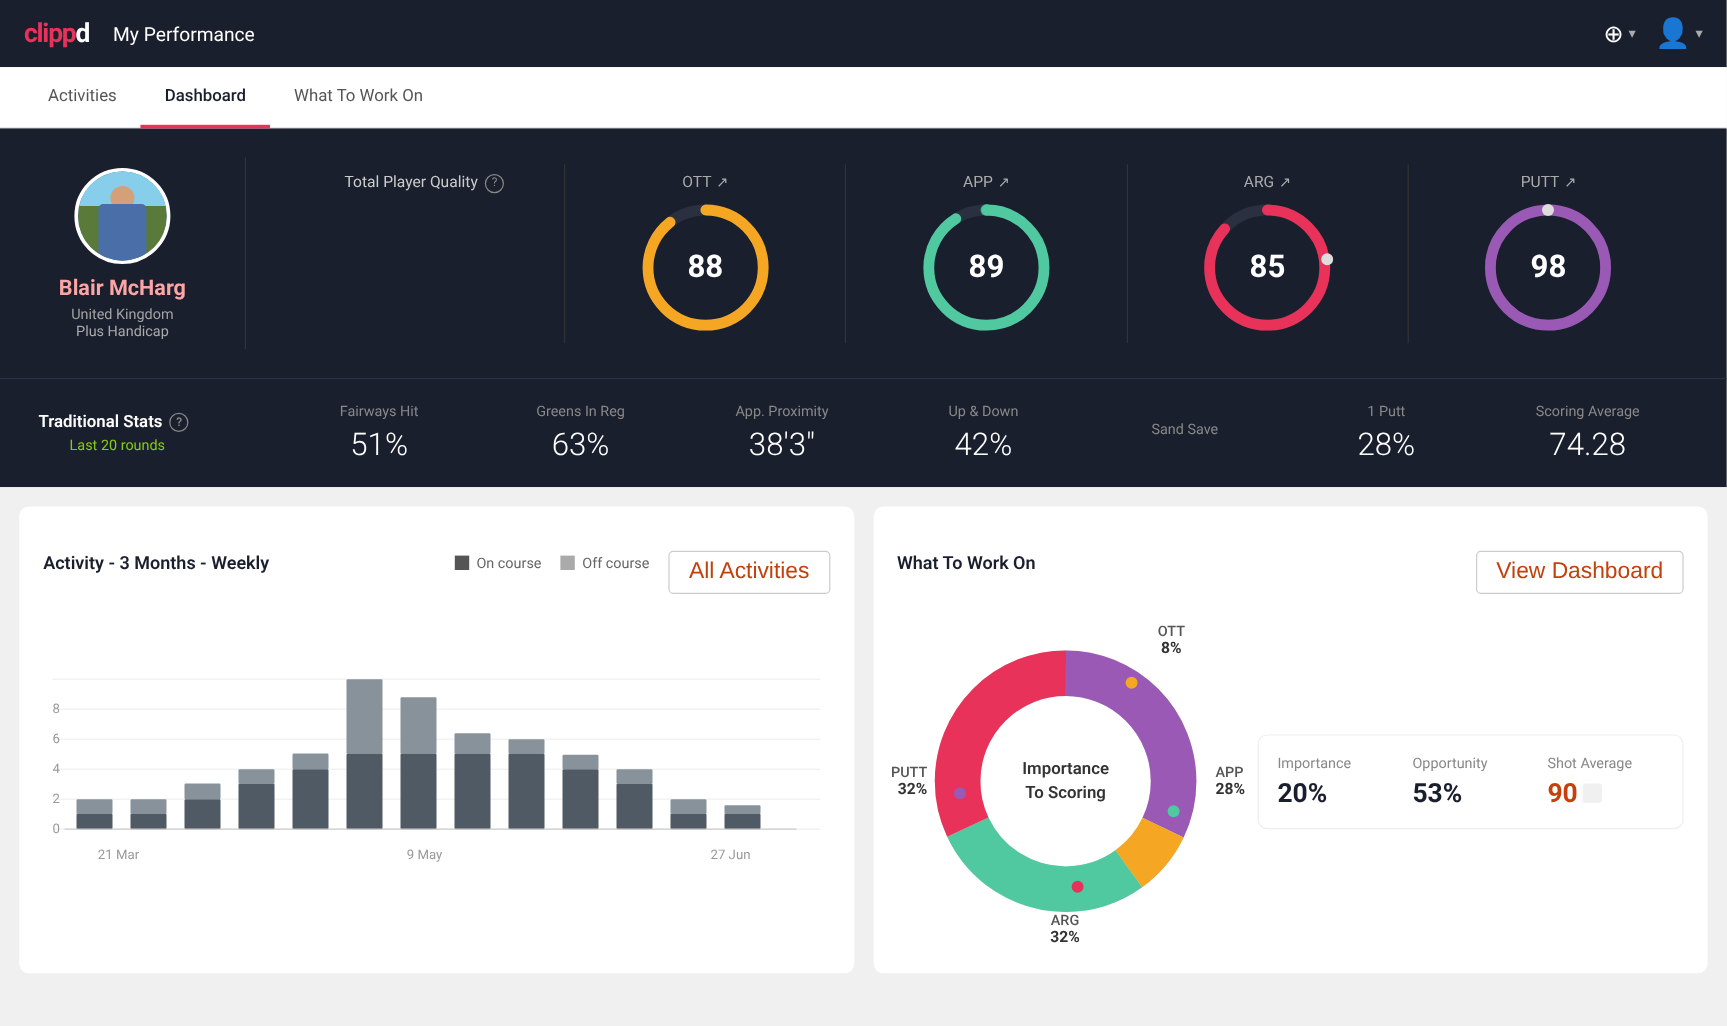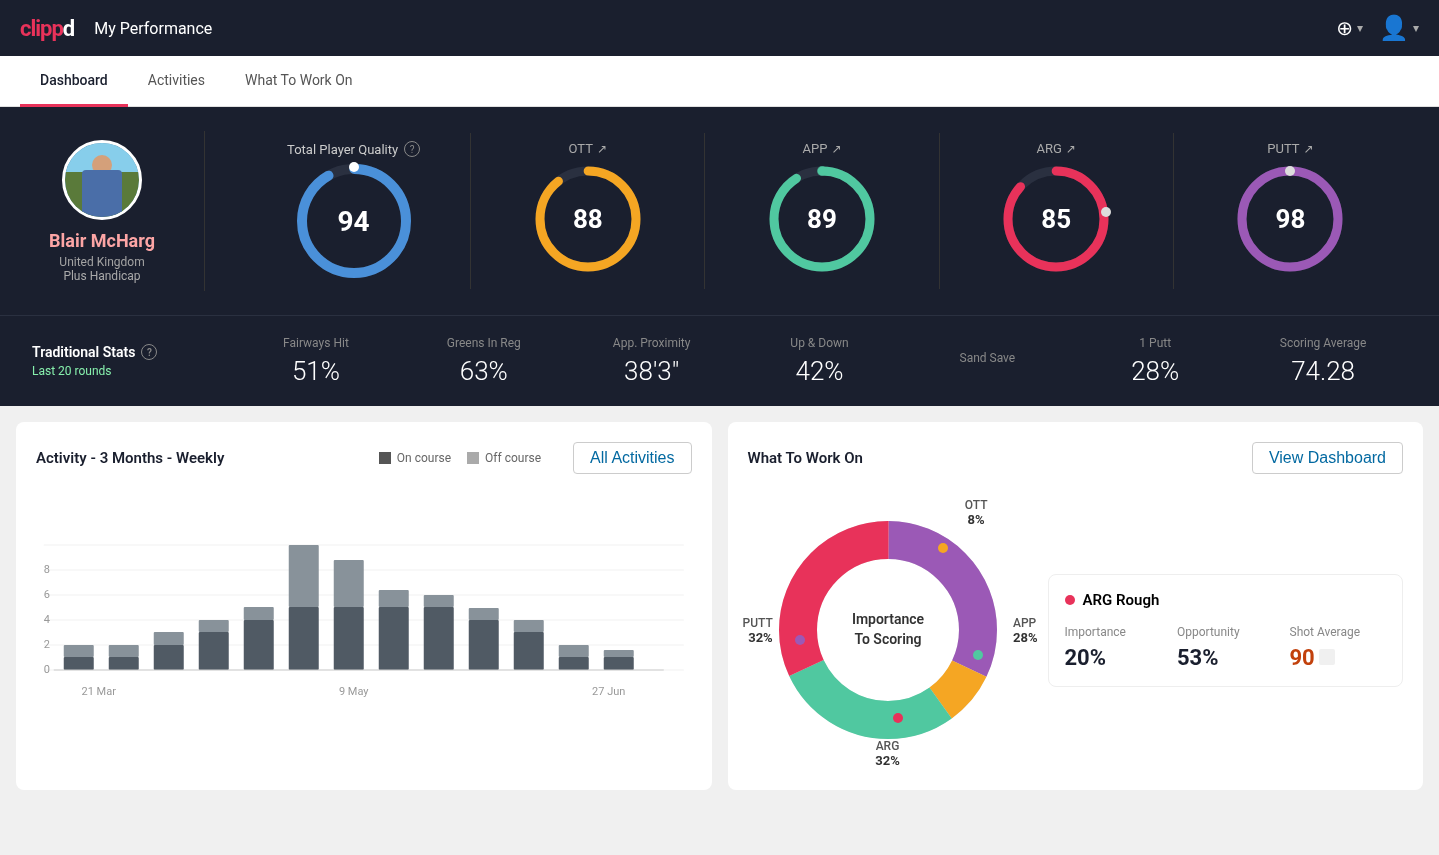--- a/index.html
+++ b/index.html
@@ -95,21 +95,21 @@
     .stats-row {
       background: #1a1f2e;
       border-top: 1px solid #2a3040;
       padding: 20px 32px;
       display: flex;
       align-items: center;
       gap: 0;
     }
     .stats-label-block { min-width: 200px; }
     .stats-title { color: #fff; font-size: 14px; font-weight: 600; display: flex; align-items: center; gap: 6px; }
-    .stats-subtitle { color: #86efac; font-size: 12px; margin-top: 4px; }
+    .stats-subtitle { color: #84cc16; font-size: 12px; margin-top: 4px; margin-left: 26px; }
     .stat-item { flex: 1; text-align: center; }
     .stat-name { color: #888; font-size: 12px; margin-bottom: 6px; }
     .stat-val { color: #fff; font-size: 26px; font-weight: 300; }
 
     
     .bottom-section {
       display: flex;
       gap: 16px;
       padding: 16px;
       background: #f0f0f0;
@@ -122,21 +122,21 @@
       min-height: 340px;
     }
     .card-header { display: flex; align-items: center; justify-content: space-between; margin-bottom: 16px; }
     .card-title { font-size: 15px; font-weight: 600; color: #1a1f2e; }
     .legend { display: flex; gap: 16px; align-items: center; }
     .legend-item { display: flex; align-items: center; gap: 6px; font-size: 12px; color: #666; }
     .legend-dot { width: 12px; height: 12px; }
 
     .btn-outline {
       border: 1px solid #ccc; background: #fff; padding: 6px 16px;
-      font-size: 16px; cursor: pointer; border-radius: 4px; color: #0369a1;
+      font-size: 19px; cursor: pointer; border-radius: 4px; color: #c2410c; margin-top: 17px;
     }
 
     
     .chart-area { position: relative; height: 220px; margin-top: 8px; }
     .chart-svg { width: 100%; height: 100%; }
 
     
     .what-card { flex: 1; }
     .what-body { display: flex; align-items: center; gap: 20px; }
     .donut-wrap { position: relative; display: flex; align-items: center; justify-content: center; flex: 0 0 280px; height: 280px; }
@@ -174,22 +174,22 @@
       <span style="font-size:12px; color:#aaa">▾</span>
     </button>
     <button class="nav-icon-btn">
       <span style="font-size:24px;">👤</span>
       <span style="font-size:12px; color:#aaa">▾</span>
     </button>
   </div>
 </nav>
 
 <div class="tab-bar">
+  <div class="tab">Activities</div>
   <div class="tab active">Dashboard</div>
-  <div class="tab">Activities</div>
   <div class="tab">What To Work On</div>
 </div>
 
 <div class="hero">
 
   <div class="player-info">
     <div class="avatar">
       <div class="avatar-img">
         <div class="avatar-head"></div>
         <div class="avatar-person"></div>
@@ -201,28 +201,20 @@
   </div>
 
   <div class="divider-v"></div>
 
   <div class="metrics-area">
 
     <div class="metric-block">
       <div class="tpq-label">
         <span>Total Player Quality</span>
         <span class="q-icon">?</span>
-      </div>
-      <div class="circle-container">
-        <svg width="120" height="120" viewBox="0 0 120 120">
-          <circle cx="60" cy="60" r="52" fill="none" stroke="#2a3040" stroke-width="10"></circle>
-          <circle cx="60" cy="60" r="52" fill="none" stroke="#4a90d9" stroke-width="10" stroke-dasharray="300 27" stroke-dashoffset="82" stroke-linecap="round"></circle>
-          <circle cx="60" cy="6" r="5" fill="#fff"></circle>
-        </svg>
-        <span class="circle-value">94</span>
       </div>
     </div>
 
     <div class="metric-block">
       <div class="metric-label">
         OTT <span class="metric-arrow">↗</span>
       </div>
       <div class="circle-container circle-small">
         <svg width="110" height="110" viewBox="0 0 110 110">
           <circle cx="55" cy="55" r="48" fill="none" stroke="#2a3040" stroke-width="9"></circle>
@@ -311,21 +303,21 @@
     <div class="stat-name">Scoring Average</div>
     <div class="stat-val">74.28</div>
   </div>
 </div>
 
 <div class="bottom-section">
 
   <div class="card">
     <div class="card-header">
       <div class="card-title">Activity - 3 Months - Weekly</div>
-      <div style="display:flex; align-items:center; gap:32px;">
+      <div style="display:flex; align-items:center; gap:16px;">
         <div class="legend">
           <div class="legend-item">
             <div class="legend-dot" style="background:#555"></div>
             <span>On course</span>
           </div>
           <div class="legend-item">
             <div class="legend-dot" style="background:#aaa"></div>
             <span>Off course</span>
           </div>
         </div>
@@ -443,24 +435,20 @@
           <div style="font-size:12px; color:#555; font-weight:500;">ARG</div>
           <div style="font-size:13px; font-weight:700; color:#333;">32%</div>
         </div>
         <div style="position:absolute; left:-5px; top:50%; transform:translateY(-50%); text-align:right;">
           <div style="font-size:12px; color:#555; font-weight:500;">PUTT</div>
           <div style="font-size:13px; font-weight:700; color:#333;">32%</div>
         </div>
       </div>
 
       <div class="info-panel">
-        <div class="info-panel-title">
-          <div class="dot-red"></div>
-          <span>ARG Rough</span>
-        </div>
         <div class="info-cols">
           <div class="info-col">
             <div class="info-col-label">Importance</div>
             <div class="info-col-val">20%</div>
           </div>
           <div class="info-col">
             <div class="info-col-label">Opportunity</div>
             <div class="info-col-val">53%</div>
           </div>
           <div class="info-col">

